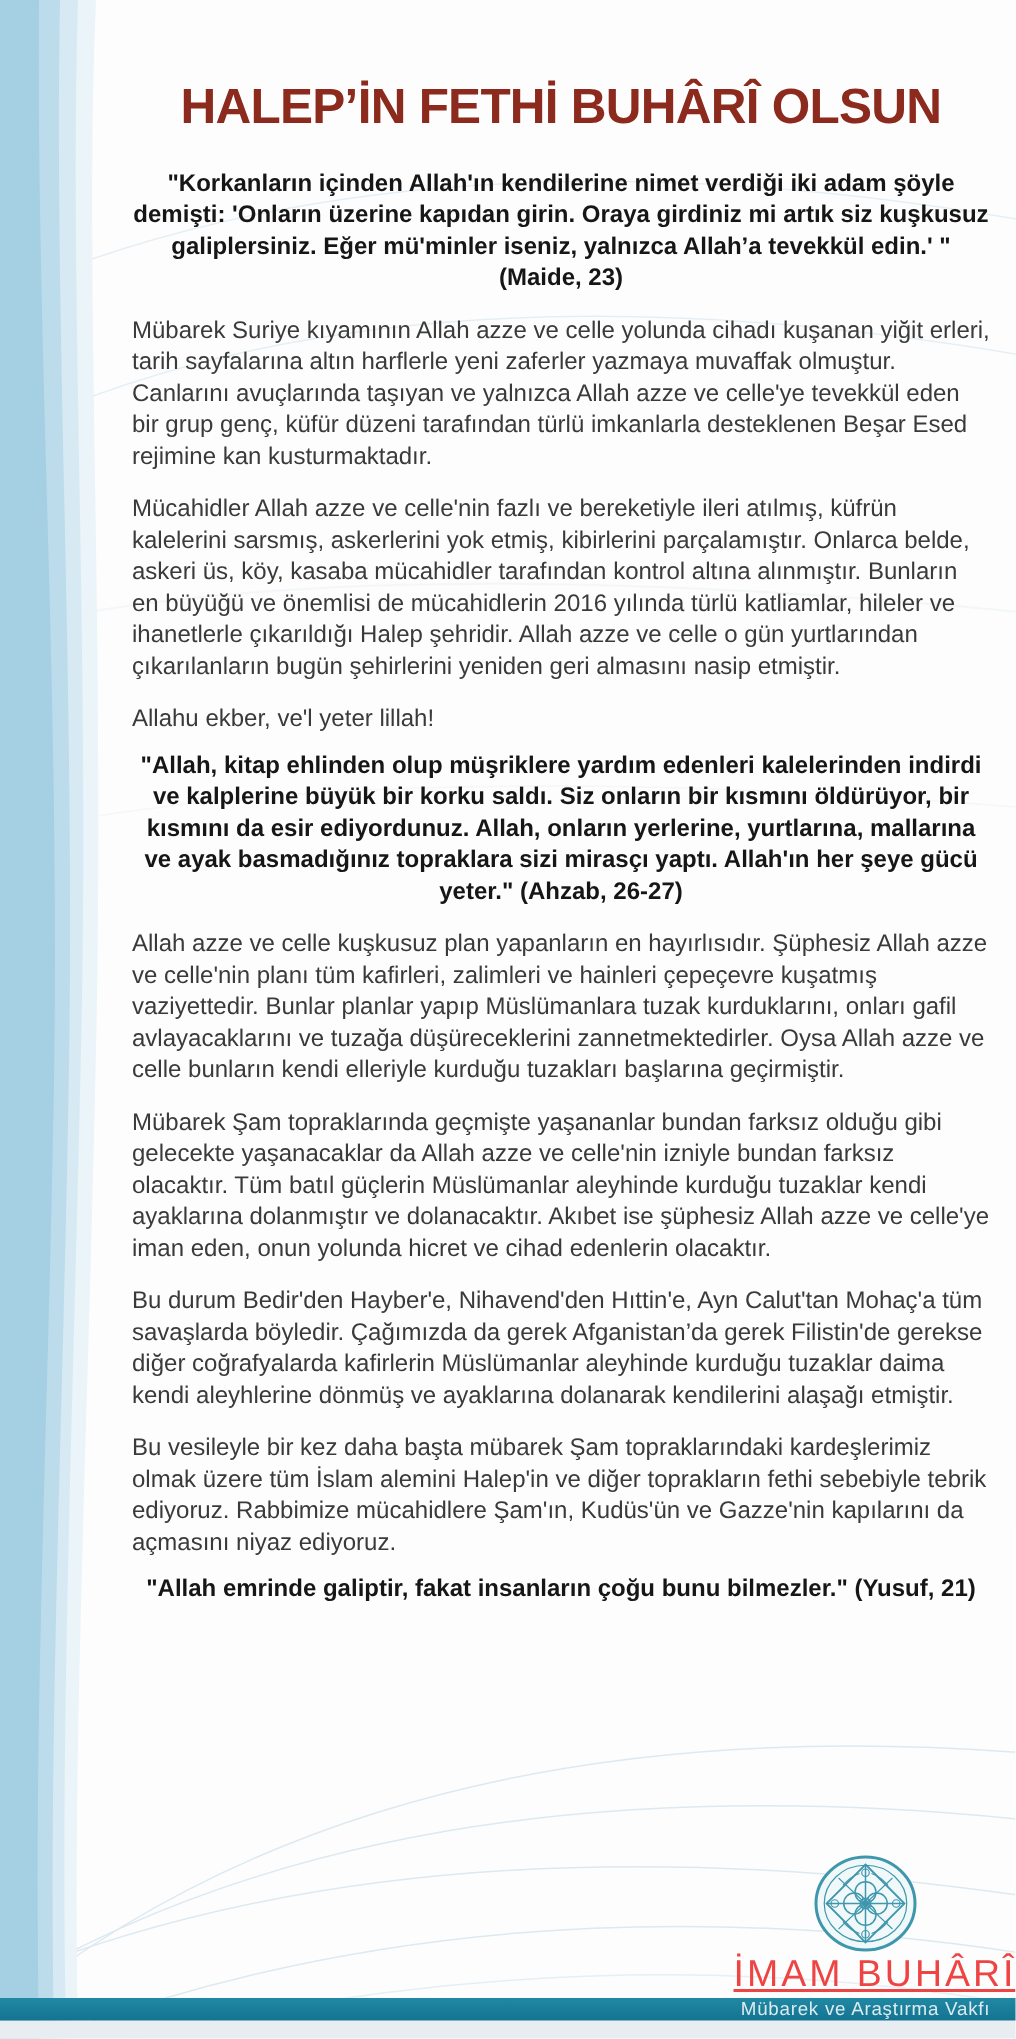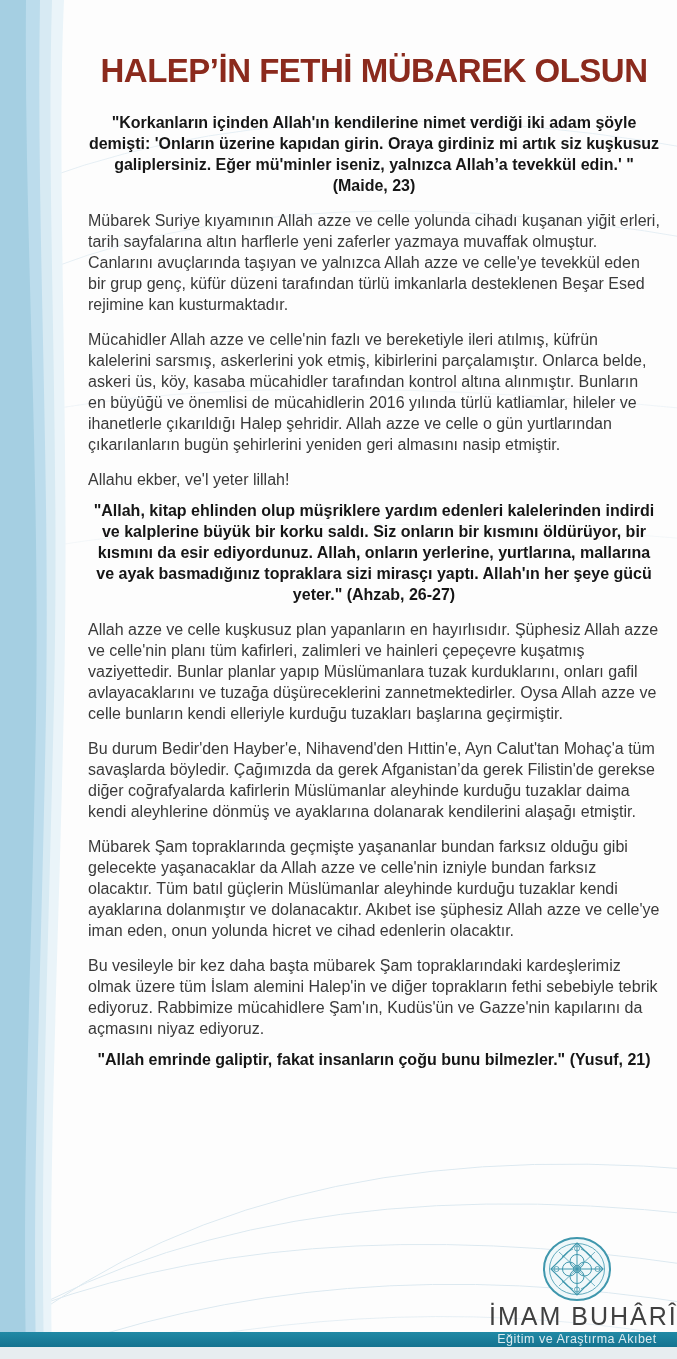--- a/index.html
+++ b/index.html
@@ -43,25 +43,26 @@
   
   .logo{
     position:absolute;
     top:1236px;right:12px;
     width:176px;
     text-align:center;
     z-index:3;
   }
   .emblem{display:block;margin:0 auto 1px auto;}
   .org-name{
-    color:#404040;
+    color:#ef4444;
     font-size:25px;
     line-height:26px;
     letter-spacing:2px;
     white-space:nowrap;
+    text-decoration:underline;
   }
   .footer-band{
     position:absolute;
     left:0;right:0;top:1332px;height:15px;
     background:linear-gradient(#2189a5,#147390);
     z-index:4;
   }
   .tagline{
     position:absolute;
     right:12px;top:1px;
@@ -102,33 +103,33 @@
   </svg>
 
   <svg class="bg-leftband" width="70" height="1359" viewBox="0 0 70 1359">
     <path d="M0,0 L64,0 C56,180 70,420 64,700 C58,980 48,1160 52,1359 L0,1359 Z" fill="#eaf4f9"></path>
     <path d="M0,0 L52,0 C46,200 60,430 54,700 C48,970 40,1150 44,1359 L0,1359 Z" fill="#d7eaf3"></path>
     <path d="M0,0 L40,0 C36,220 50,450 46,710 C42,960 32,1150 36,1359 L0,1359 Z" fill="#bcdcec"></path>
     <path d="M0,0 L26,0 C24,230 40,460 36,720 C32,960 22,1140 26,1359 L0,1359 Z" fill="#a5cfe2"></path>
   </svg>
 
   <div class="content">
-    <h1 class="title">HALEP’İN FETHİ MÜBAREK OLSUN</h1>
+    <h1 class="title">HALEP’İN FETHİ BUHÂRÎ OLSUN</h1>
 
     <p class="quote">"Korkanların içinden Allah'ın kendilerine nimet verdiği iki adam şöyle demişti: 'Onların üzerine kapıdan girin. Oraya girdiniz mi artık siz kuşkusuz galiplersiniz. Eğer mü'minler iseniz, yalnızca Allah’a tevekkül edin.' " (Maide, 23)</p>
 
     <p class="para">Mübarek Suriye kıyamının Allah azze ve celle yolunda cihadı kuşanan yiğit erleri, tarih sayfalarına altın harflerle yeni zaferler yazmaya muvaffak olmuştur. Canlarını avuçlarında taşıyan ve yalnızca Allah azze ve celle'ye tevekkül eden bir grup genç, küfür düzeni tarafından türlü imkanlarla desteklenen Beşar Esed rejimine kan kusturmaktadır.</p>
     <p class="para">Mücahidler Allah azze ve celle'nin fazlı ve bereketiyle ileri atılmış, küfrün kalelerini sarsmış, askerlerini yok etmiş, kibirlerini parçalamıştır. Onlarca belde, askeri üs, köy, kasaba mücahidler tarafından kontrol altına alınmıştır. Bunların en büyüğü ve önemlisi de mücahidlerin 2016 yılında türlü katliamlar, hileler ve ihanetlerle çıkarıldığı Halep şehridir. Allah azze ve celle o gün yurtlarından çıkarılanların bugün şehirlerini yeniden geri almasını nasip etmiştir.</p>
     <p class="para">Allahu ekber, ve'l yeter lillah!</p>
 
     <p class="quote">"Allah, kitap ehlinden olup müşriklere yardım edenleri kalelerinden indirdi ve kalplerine büyük bir korku saldı. Siz onların bir kısmını öldürüyor, bir kısmını da esir ediyordunuz. Allah, onların yerlerine, yurtlarına, mallarına ve ayak basmadığınız topraklara sizi mirasçı yaptı. Allah'ın her şeye gücü yeter." (Ahzab, 26-27)</p>
 
     <p class="para">Allah azze ve celle kuşkusuz plan yapanların en hayırlısıdır. Şüphesiz Allah azze ve celle'nin planı tüm kafirleri, zalimleri ve hainleri çepeçevre kuşatmış vaziyettedir. Bunlar planlar yapıp Müslümanlara tuzak kurduklarını, onları gafil avlayacaklarını ve tuzağa düşüreceklerini zannetmektedirler. Oysa Allah azze ve celle bunların kendi elleriyle kurduğu tuzakları başlarına geçirmiştir.</p>
+    <p class="para">Mübarek Şam topraklarında geçmişte yaşananlar bundan farksız olduğu gibi gelecekte yaşanacaklar da Allah azze ve celle'nin izniyle bundan farksız olacaktır. Tüm batıl güçlerin Müslümanlar aleyhinde kurduğu tuzaklar kendi ayaklarına dolanmıştır ve dolanacaktır. Akıbet ise şüphesiz Allah azze ve celle'ye iman eden, onun yolunda hicret ve cihad edenlerin olacaktır.</p>
     <p class="para">Bu durum Bedir'den Hayber'e, Nihavend'den Hıttin'e, Ayn Calut'tan Mohaç'a tüm savaşlarda böyledir. Çağımızda da gerek Afganistan’da gerek Filistin'de gerekse diğer coğrafyalarda kafirlerin Müslümanlar aleyhinde kurduğu tuzaklar daima kendi aleyhlerine dönmüş ve ayaklarına dolanarak kendilerini alaşağı etmiştir.</p>
-    <p class="para">Mübarek Şam topraklarında geçmişte yaşananlar bundan farksız olduğu gibi gelecekte yaşanacaklar da Allah azze ve celle'nin izniyle bundan farksız olacaktır. Tüm batıl güçlerin Müslümanlar aleyhinde kurduğu tuzaklar kendi ayaklarına dolanmıştır ve dolanacaktır. Akıbet ise şüphesiz Allah azze ve celle'ye iman eden, onun yolunda hicret ve cihad edenlerin olacaktır.</p>
     <p class="para">Bu vesileyle bir kez daha başta mübarek Şam topraklarındaki kardeşlerimiz olmak üzere tüm İslam alemini Halep'in ve diğer toprakların fethi sebebiyle tebrik ediyoruz. Rabbimize mücahidlere Şam'ın, Kudüs'ün ve Gazze'nin kapılarını da açmasını niyaz ediyoruz.</p>
 
     <p class="quote quote-final">"Allah emrinde galiptir, fakat insanların çoğu bunu bilmezler." (Yusuf, 21)</p>
   </div>
 
   <div class="logo">
     <svg class="emblem" width="70" height="66" viewBox="0 0 70 66">
       <ellipse cx="35" cy="33" rx="33" ry="31" fill="#f0f8fa" stroke="#3f97ad" stroke-width="2"></ellipse>
       <ellipse cx="35" cy="33" rx="27.5" ry="25.5" fill="none" stroke="#3f97ad" stroke-width="0.8"></ellipse>
       <path d="M35,7 L61,33 L35,59 L9,33 Z" fill="none" stroke="#3f97ad" stroke-width="1.2"></path>
@@ -146,17 +147,17 @@
         <circle cx="55.5" cy="33" r="2.5"></circle>
         <circle cx="35" cy="53.5" r="2.5"></circle>
         <circle cx="14.5" cy="33" r="2.5"></circle>
         <path d="M20,21 Q25,15 31,13 M39,13 Q45,15 50,21 M50,45 Q45,51 39,53 M31,53 Q25,51 20,45"></path>
       </g>
     </svg>
     <div class="org-name">İMAM BUHÂRÎ</div>
   </div>
 
   <div class="footer-band">
-    <div class="tagline">Eğitim ve Araştırma Akıbet</div>
+    <div class="tagline">Mübarek ve Araştırma Vakfı</div>
   </div>
   <div class="bottom-strip"></div>
 
 </div>
 
 </body></html>

